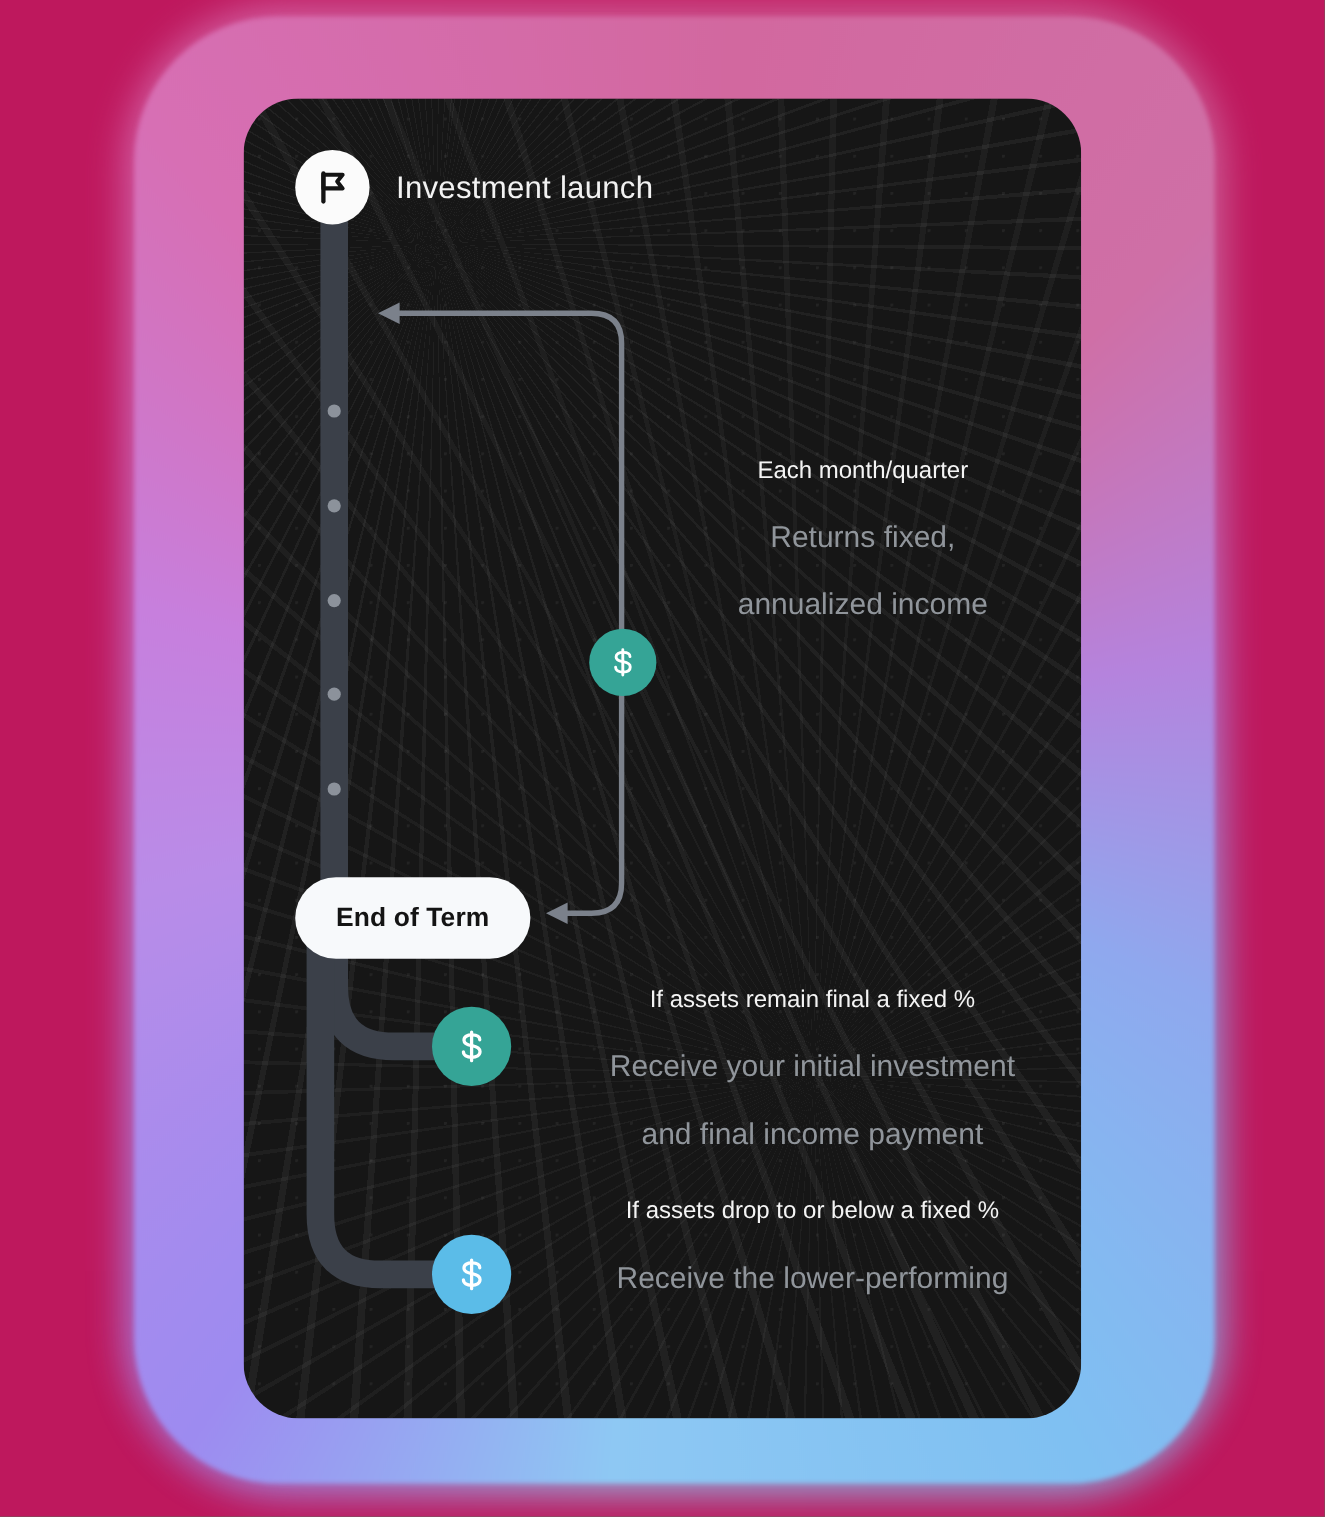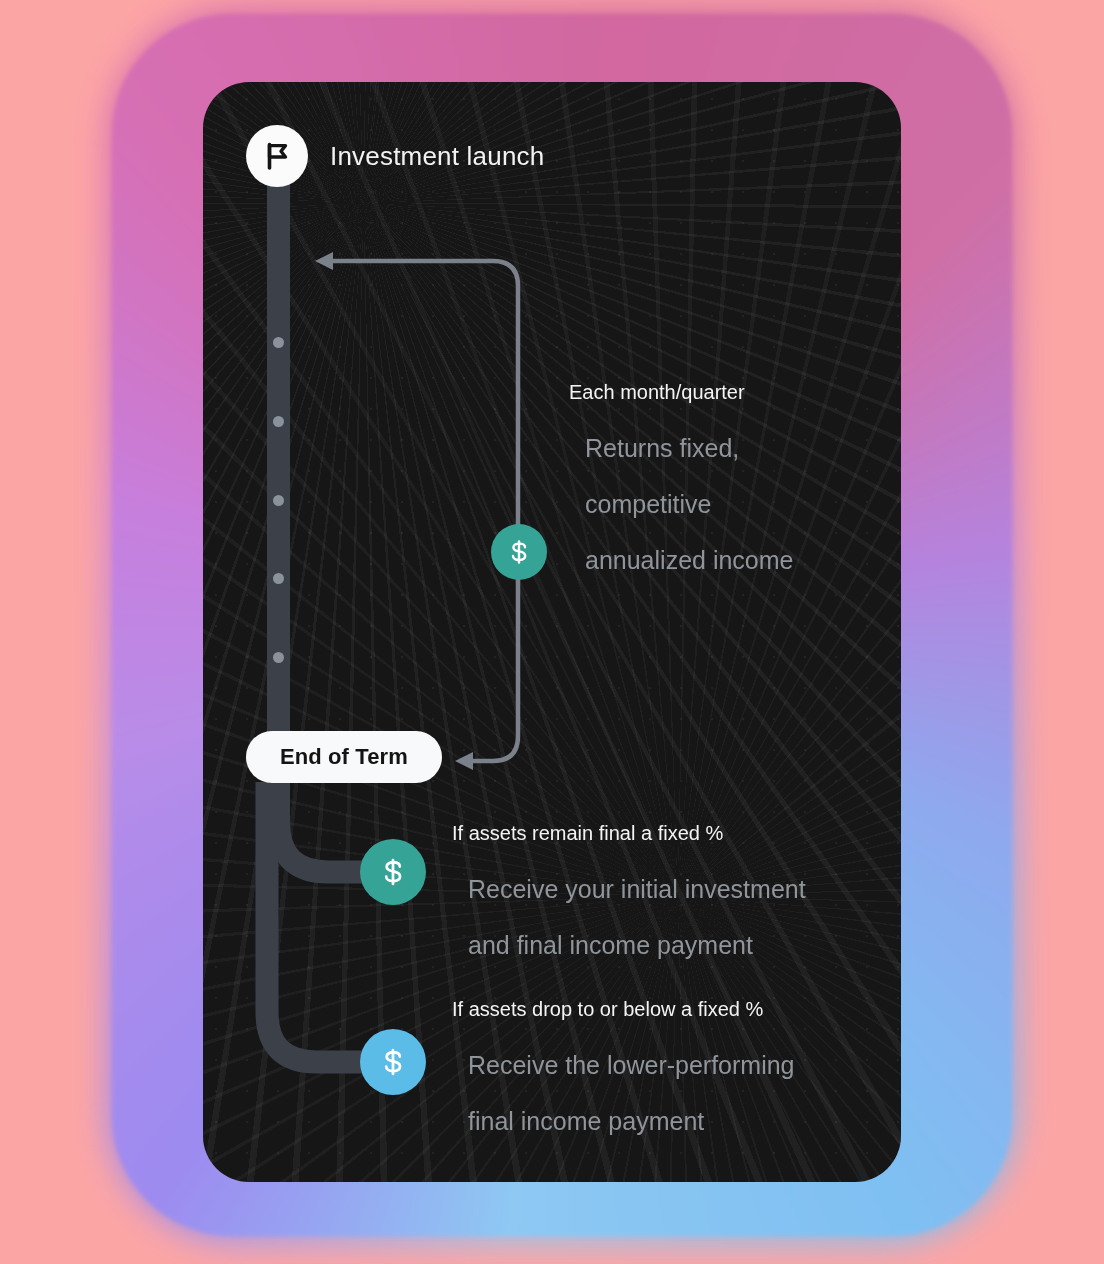--- a/index.html
+++ b/index.html
@@ -11,21 +11,22 @@
     width: 1104px;
     height: 1264px;
     font-family: "Liberation Sans", sans-serif;
     overflow: hidden;
   }
 
   #stage {
     position: relative;
     width: 1104px;
     height: 1264px;
-    background: #fca5a5;
+    background: #be185d;
+    text-align: center;
   }
 
   
   .glow-wrap {
     position: absolute;
     left: 112px;
     top: 14px;
     width: 900px;
     height: 1222px;
   }
@@ -172,21 +173,21 @@
     justify-content: center;
     z-index: 8;
   }
   .money-badge svg { display: block; }
 
   
   .pill {
     position: absolute;
     left: 43px;
     top: 649px;
-    height: 52px;
+    height: 68px;
     padding: 0 34px;
     border-radius: 34px;
     background: #f7f9fb;
     color: #141414;
     font-size: 22px;
     font-weight: bold;
     letter-spacing: .1px;
     display: flex;
     align-items: center;
     z-index: 10;
@@ -263,21 +264,20 @@
     <div class="money-badge" style="left:288px; top:442px; width:56px; height:56px; background:#35a496;">
       <svg width="30" height="30" viewBox="0 0 30 30">
         <path d="M15 4.5 L15 25.5" stroke="#ffffff" stroke-width="2.4" stroke-linecap="round"></path>
         <path d="M21 10.2 C21 7.6 18.6 6.6 15.2 6.6 C11.8 6.6 9.4 7.8 9.4 10.4 C9.4 13.2 12.4 13.9 15.2 14.4 C18.4 15 21.2 15.9 21.2 18.8 C21.2 21.6 18.6 23 15.2 23 C11.4 23 9 21.6 9 19" stroke="#ffffff" stroke-width="2.4" fill="none" stroke-linecap="round"></path>
       </svg>
     </div>
 
     <div class="tblock recurring">
       <p class="t-head">Each month/quarter</p>
       <p class="t-sub">Returns fixed,</p>
-      <p class="t-sub">competitive</p>
       <p class="t-sub">annualized income</p>
     </div>
 
     <div class="pill">End of Term</div>
 
     <div class="money-badge" style="left:157px; top:757px; width:66px; height:66px; background:#35a496;">
       <svg width="34" height="34" viewBox="0 0 30 30">
         <path d="M15 4.5 L15 25.5" stroke="#ffffff" stroke-width="2.4" stroke-linecap="round"></path>
         <path d="M21 10.2 C21 7.6 18.6 6.6 15.2 6.6 C11.8 6.6 9.4 7.8 9.4 10.4 C9.4 13.2 12.4 13.9 15.2 14.4 C18.4 15 21.2 15.9 21.2 18.8 C21.2 21.6 18.6 23 15.2 23 C11.4 23 9 21.6 9 19" stroke="#ffffff" stroke-width="2.4" fill="none" stroke-linecap="round"></path>
       </svg>
@@ -292,17 +292,16 @@
     <div class="money-badge" style="left:157px; top:947px; width:66px; height:66px; background:#5bbce8;">
       <svg width="34" height="34" viewBox="0 0 30 30">
         <path d="M15 4.5 L15 25.5" stroke="#ffffff" stroke-width="2.4" stroke-linecap="round"></path>
         <path d="M21 10.2 C21 7.6 18.6 6.6 15.2 6.6 C11.8 6.6 9.4 7.8 9.4 10.4 C9.4 13.2 12.4 13.9 15.2 14.4 C18.4 15 21.2 15.9 21.2 18.8 C21.2 21.6 18.6 23 15.2 23 C11.4 23 9 21.6 9 19" stroke="#ffffff" stroke-width="2.4" fill="none" stroke-linecap="round"></path>
       </svg>
     </div>
 
     <div class="tblock outcome-b">
       <p class="t-head">If assets drop to or below a fixed %</p>
       <p class="t-sub">Receive the lower-performing</p>
-      <p class="t-sub">final income payment</p>
     </div>
 
   </div>
 </div>
 
 </body></html>

